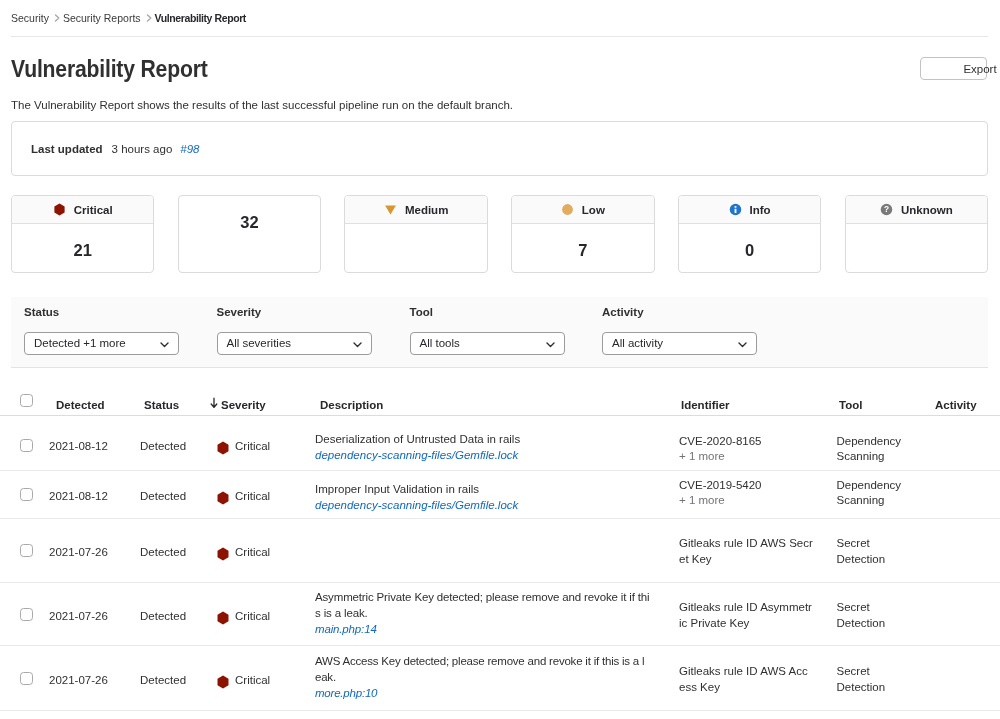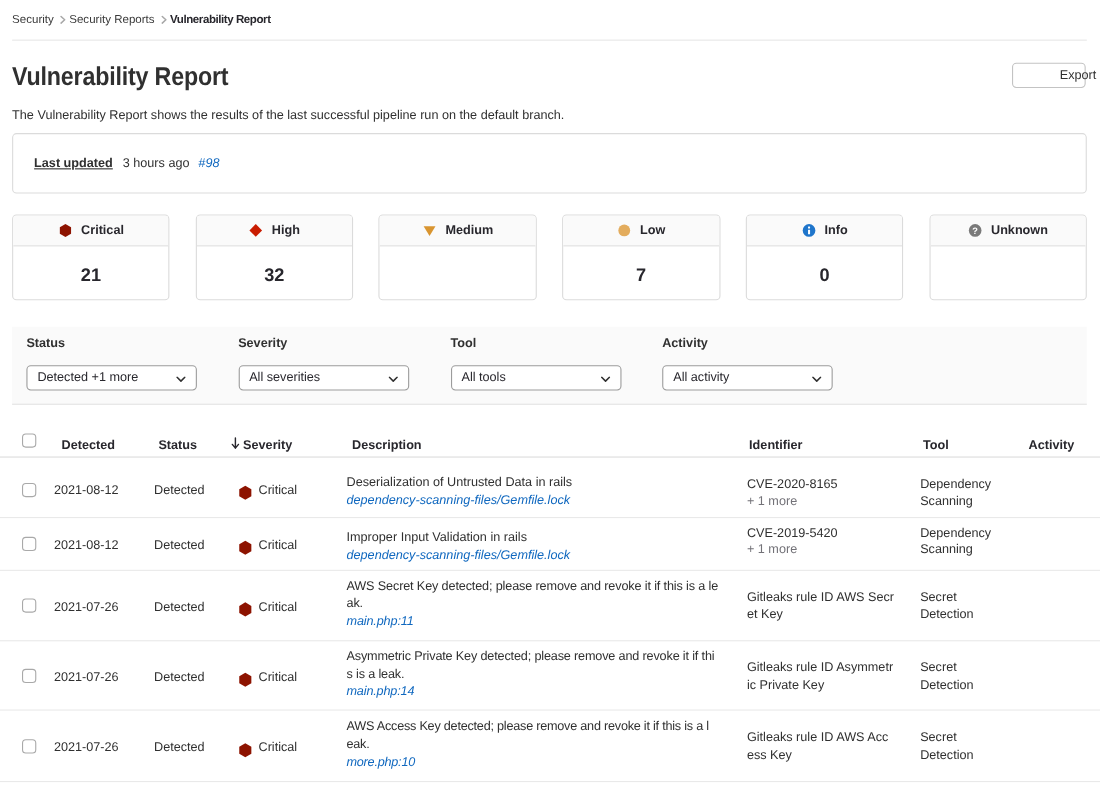--- a/index.html
+++ b/index.html
@@ -11,21 +11,21 @@
 .crumbbar{left:11px;right:12px;top:0;height:37px;border-bottom:1px solid #e7e7e7;display:flex;align-items:center;font-size:10.5px;color:#3a3a3a;}
 .crumbbar b{color:#28272d;}
 .chev{margin:0 3px 0 5px;}
 
 h1{left:11px;top:58px;font-size:23.5px;line-height:23.5px;font-weight:bold;transform:scaleX(0.9);transform-origin:0 0;white-space:nowrap;letter-spacing:-0.2px;}
 .exportbtn{left:920px;top:57px;width:67px;height:23px;border:1px solid #c3c3c3;border-radius:4px;background:#fff;display:flex;align-items:center;justify-content:center;gap:5px;color:#303030;}
 .exportbtn span{font-size:11.5px;margin-left:48px;}
 .pagedesc{left:11px;top:97px;font-size:11.5px;line-height:16px;}
 
 .updated{left:11px;right:12px;top:121px;height:55px;border:1px solid #dbdbdb;border-radius:4px;display:flex;align-items:center;padding-left:19px;}
-.updated .lbl{font-weight:bold;text-decoration:underline;}
+.updated .lbl{font-weight:bold;}
 .updated .ago{margin-left:9px;}
 .updated a{margin-left:8px;}
 
 .cards{left:11px;right:12px;top:195px;height:78px;display:grid;grid-template-columns:repeat(6,1fr);grid-gap:23.3px;}
 .card{border:1px solid #dbdbdb;border-radius:4px;background:#fff;overflow:hidden;}
 .card .hd{height:28px;background:#fafafa;border-bottom:1px solid #e0e0e0;display:flex;align-items:center;justify-content:center;gap:8px;font-weight:bold;font-size:11.5px;color:#28272d;}
 .card .num{height:48px;padding-top:5px;display:flex;align-items:center;justify-content:center;font-size:16.5px;font-weight:bold;color:#28272d;}
 
 .filters{left:11px;right:12px;top:297px;height:71px;background:#fafafa;border-bottom:1px solid #e3e3e3;}
 .filt{position:absolute;top:0;}
@@ -75,23 +75,20 @@
 </div>
 
 <div class="abs cards">
   <div class="card">
       <div class="hd"><svg width="13" height="13" viewBox="0 0 14 14">
           <polygon points="7,0.6 12.5,3.8 12.5,10.2 7,13.4 1.5,10.2 1.5,3.8" fill="#8d1300"></polygon>
         </svg>Critical</div>
       <div class="num">21</div>
     </div>
   <div class="card">
-      <div class="hd"><svg width="13" height="13" viewBox="0 0 14 14">
-          <polygon points="7,0.8 13.2,7 7,13.2 0.8,7" fill="#c91c00"></polygon>
-        </svg>High</div>
       <div class="num">32</div>
     </div>
   <div class="card">
       <div class="hd"><svg width="13" height="13" viewBox="0 0 14 14">
           <polygon points="1.2,2.8 12.8,2.8 7,12.4" fill="#d99530"></polygon>
         </svg>Medium</div>
     </div>
   <div class="card">
       <div class="hd"><svg width="13" height="13" viewBox="0 0 14 14">
           <circle cx="7" cy="7" r="5.8" fill="#e3ac5d"></circle>
@@ -194,21 +191,20 @@
 </div>
 
 <div class="abs row" style="top:518.5px;height:64.2px;">
   <div class="cbox" style="left:20px;top:25.5px;"></div>
   <div class="cell" style="left:49px;top:25px;">2021-07-26</div>
   <div class="cell" style="left:140px;top:25px;">Detected</div>
   <svg class="sevicon" style="top:28px;" width="14" height="14" viewBox="0 0 14 14">
       <polygon points="7,0.6 12.5,3.8 12.5,10.2 7,13.4 1.5,10.2 1.5,3.8" fill="#8d1300"></polygon>
     </svg>
   <div class="cell" style="left:235px;top:25px;">Critical</div>
-  <div class="cell" style="left:315px;top:6px;letter-spacing:-0.13px;">AWS Secret Key detected; please remove and revoke it if this is a le<br>ak.<br><a>main.php:11</a></div>
   <div class="cell" style="left:679px;top:16px;">Gitleaks rule ID AWS Secr<br>et Key</div>
   <div class="cell" style="left:836.5px;top:16px;">Secret<br>Detection</div>
 </div>
 
 <div class="abs row" style="top:582.7px;height:63.8px;">
   <div class="cbox" style="left:20px;top:25.5px;"></div>
   <div class="cell" style="left:49px;top:25px;">2021-07-26</div>
   <div class="cell" style="left:140px;top:25px;">Detected</div>
   <svg class="sevicon" style="top:28px;" width="14" height="14" viewBox="0 0 14 14">
       <polygon points="7,0.6 12.5,3.8 12.5,10.2 7,13.4 1.5,10.2 1.5,3.8" fill="#8d1300"></polygon>

